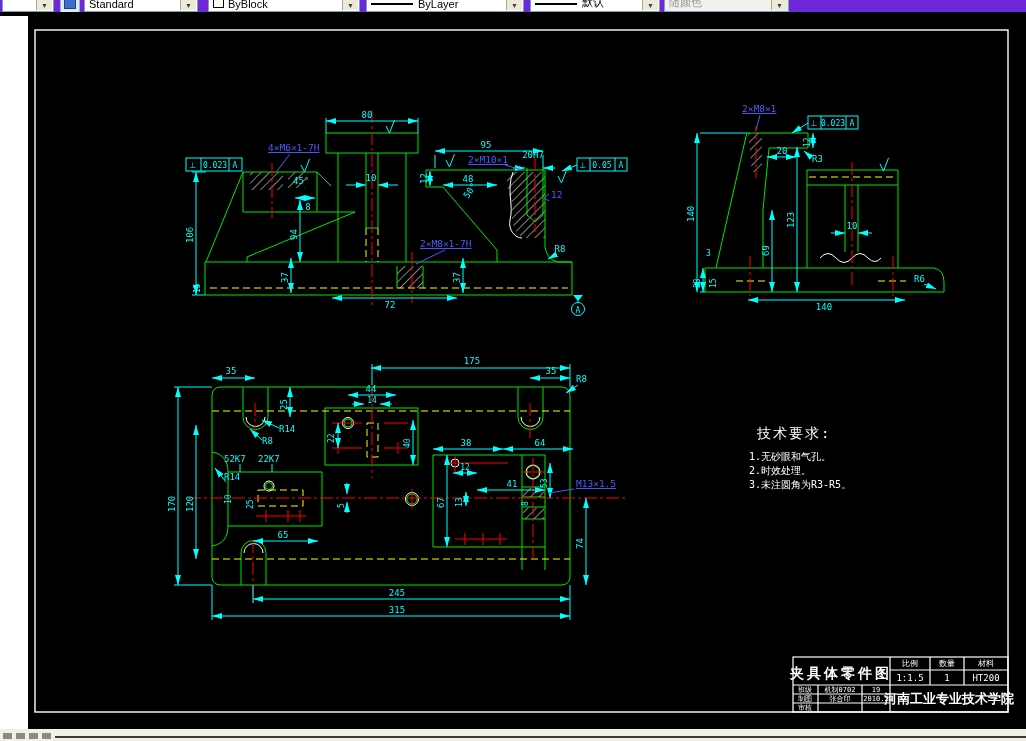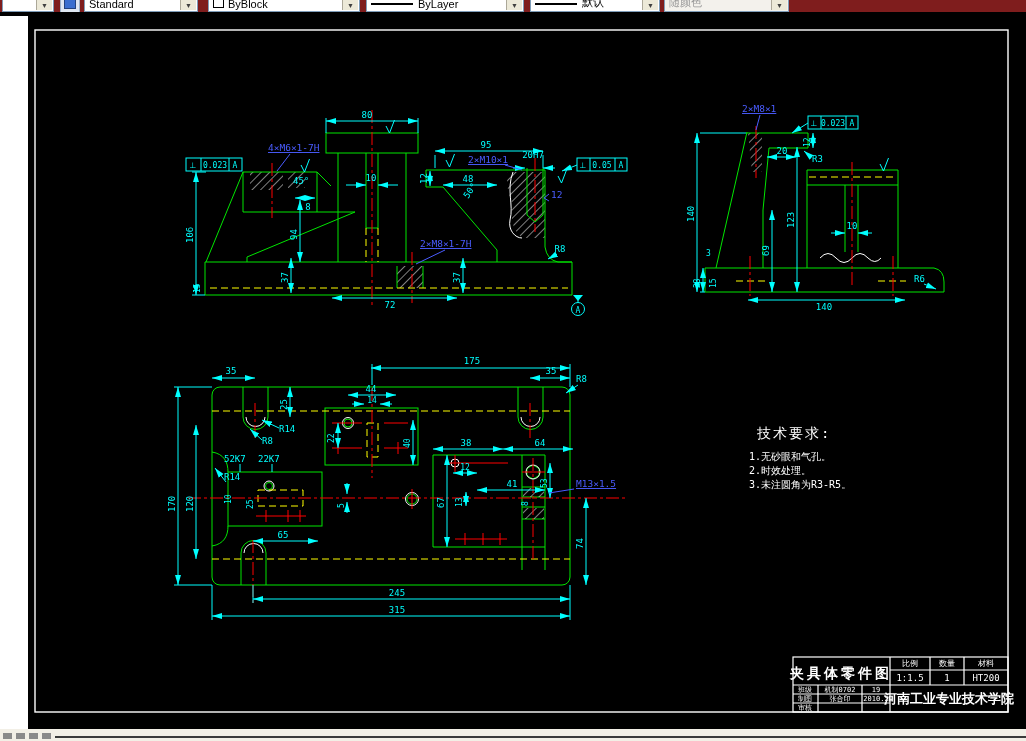--- a/index.html
+++ b/index.html
@@ -1,18 +1,18 @@
 <!DOCTYPE html>
 <html><head>
 <meta charset="utf-8">
 <style>
   html,body{margin:0;padding:0;background:#fff;font-family:"Liberation Sans",sans-serif;}
   #window{position:relative;width:1026px;height:741px;background:#fff;overflow:hidden;}
   
-  #toolbar{position:absolute;left:0;top:0;width:1026px;height:12px;background:#7f1d1d;overflow:hidden;z-index:5;}
+  #toolbar{position:absolute;left:0;top:0;width:1026px;height:12px;background:#6d28d9;overflow:hidden;z-index:5;}
   .combo{position:absolute;top:-8px;height:20px;background:#fff;border:1px solid #7f9db9;display:flex;align-items:flex-end;font-size:11px;color:#000;padding:0 0 1px 4px;box-sizing:border-box;}
   .combo .arrowbtn{position:absolute;right:1px;top:1px;bottom:1px;width:15px;background:#ece9d8;border-left:1px solid #aca899;font-size:7px;color:#404040;display:flex;align-items:flex-end;justify-content:center;padding-bottom:1px;}
   .combo.disabled{background:#f3f1ec;color:#9a9a9a;}
   .swatch{display:inline-block;width:9px;height:9px;border:1px solid #000;background:#fff;margin:0 4px 2px 0;}
   .linesample{display:inline-block;width:42px;height:2px;background:#000;margin:0 5px 5px 0;}
   .tbicon{position:absolute;top:-6px;width:18px;height:17px;border:1px solid #9db0c8;background:#dfe7f2;display:flex;align-items:center;justify-content:center;}
   .tbicon .grid{width:10px;height:8px;background:linear-gradient(#3a6ecf,#3a6ecf);border:1px solid #23427e;}
   #topsep{position:absolute;left:0;top:12px;width:1026px;height:4px;background:#000;z-index:5;}
   
   #bottombar{position:absolute;left:0;top:729px;width:1026px;height:12px;background:#f2efe6;z-index:5;}

